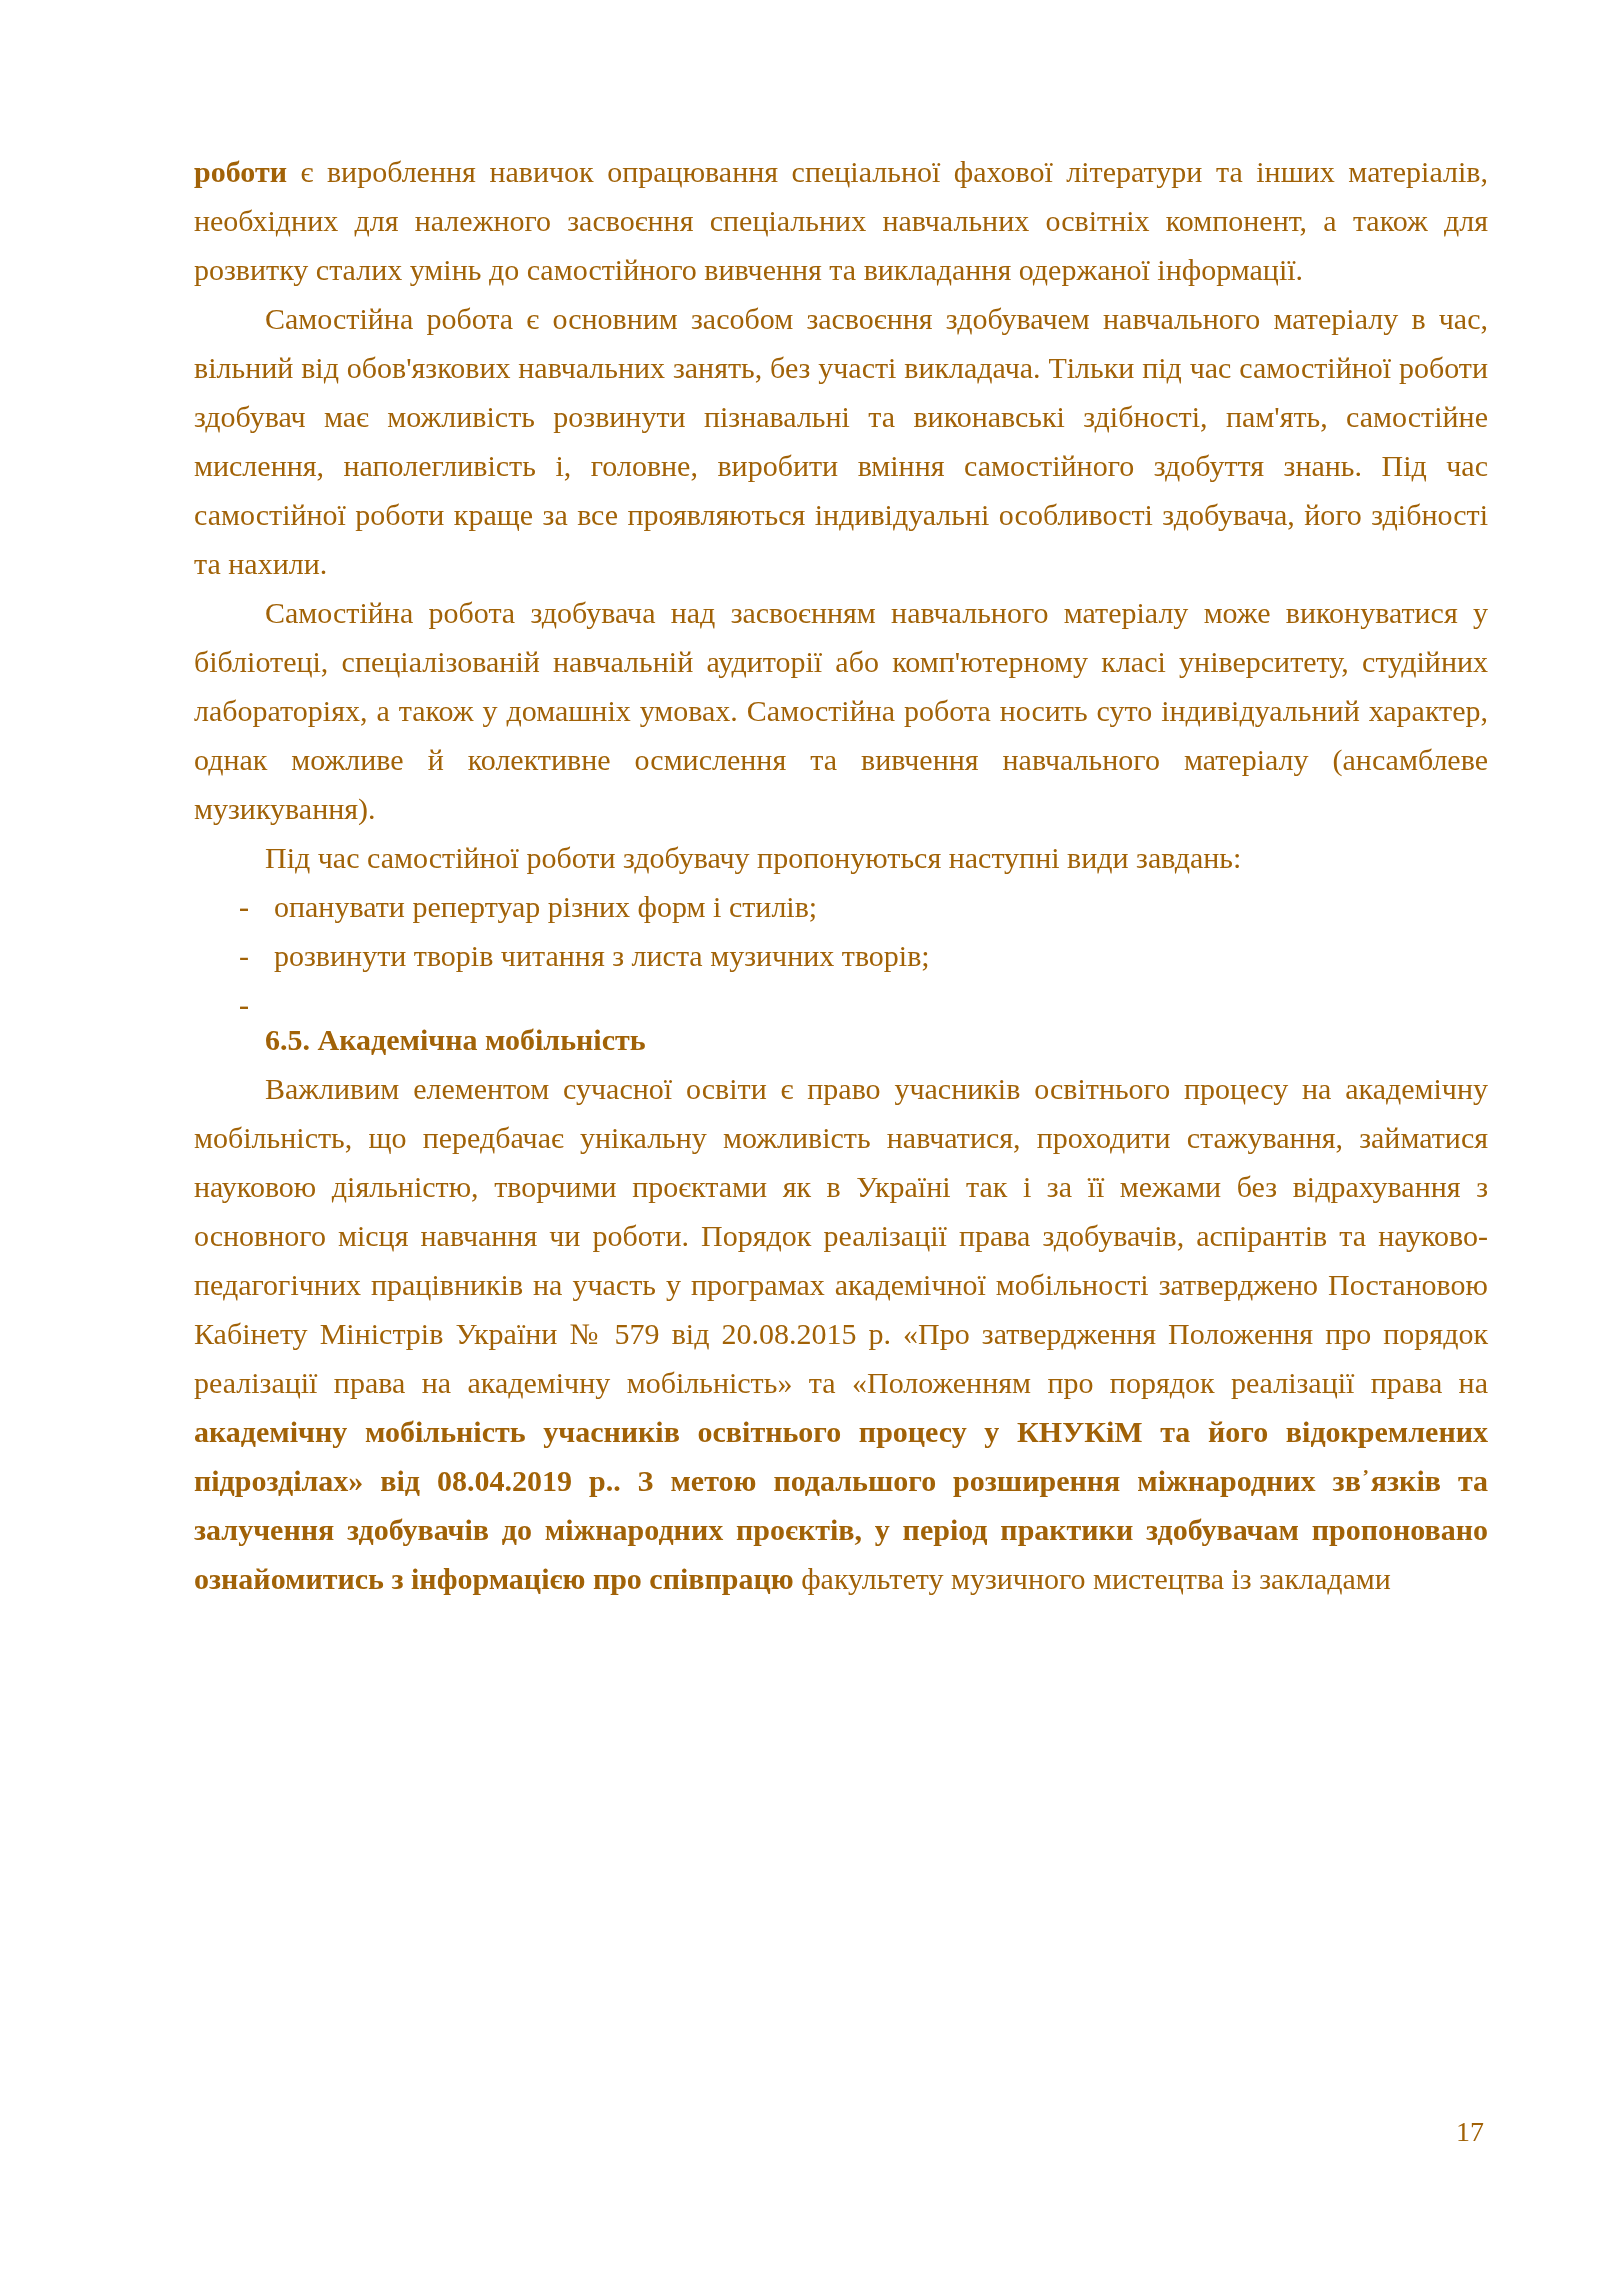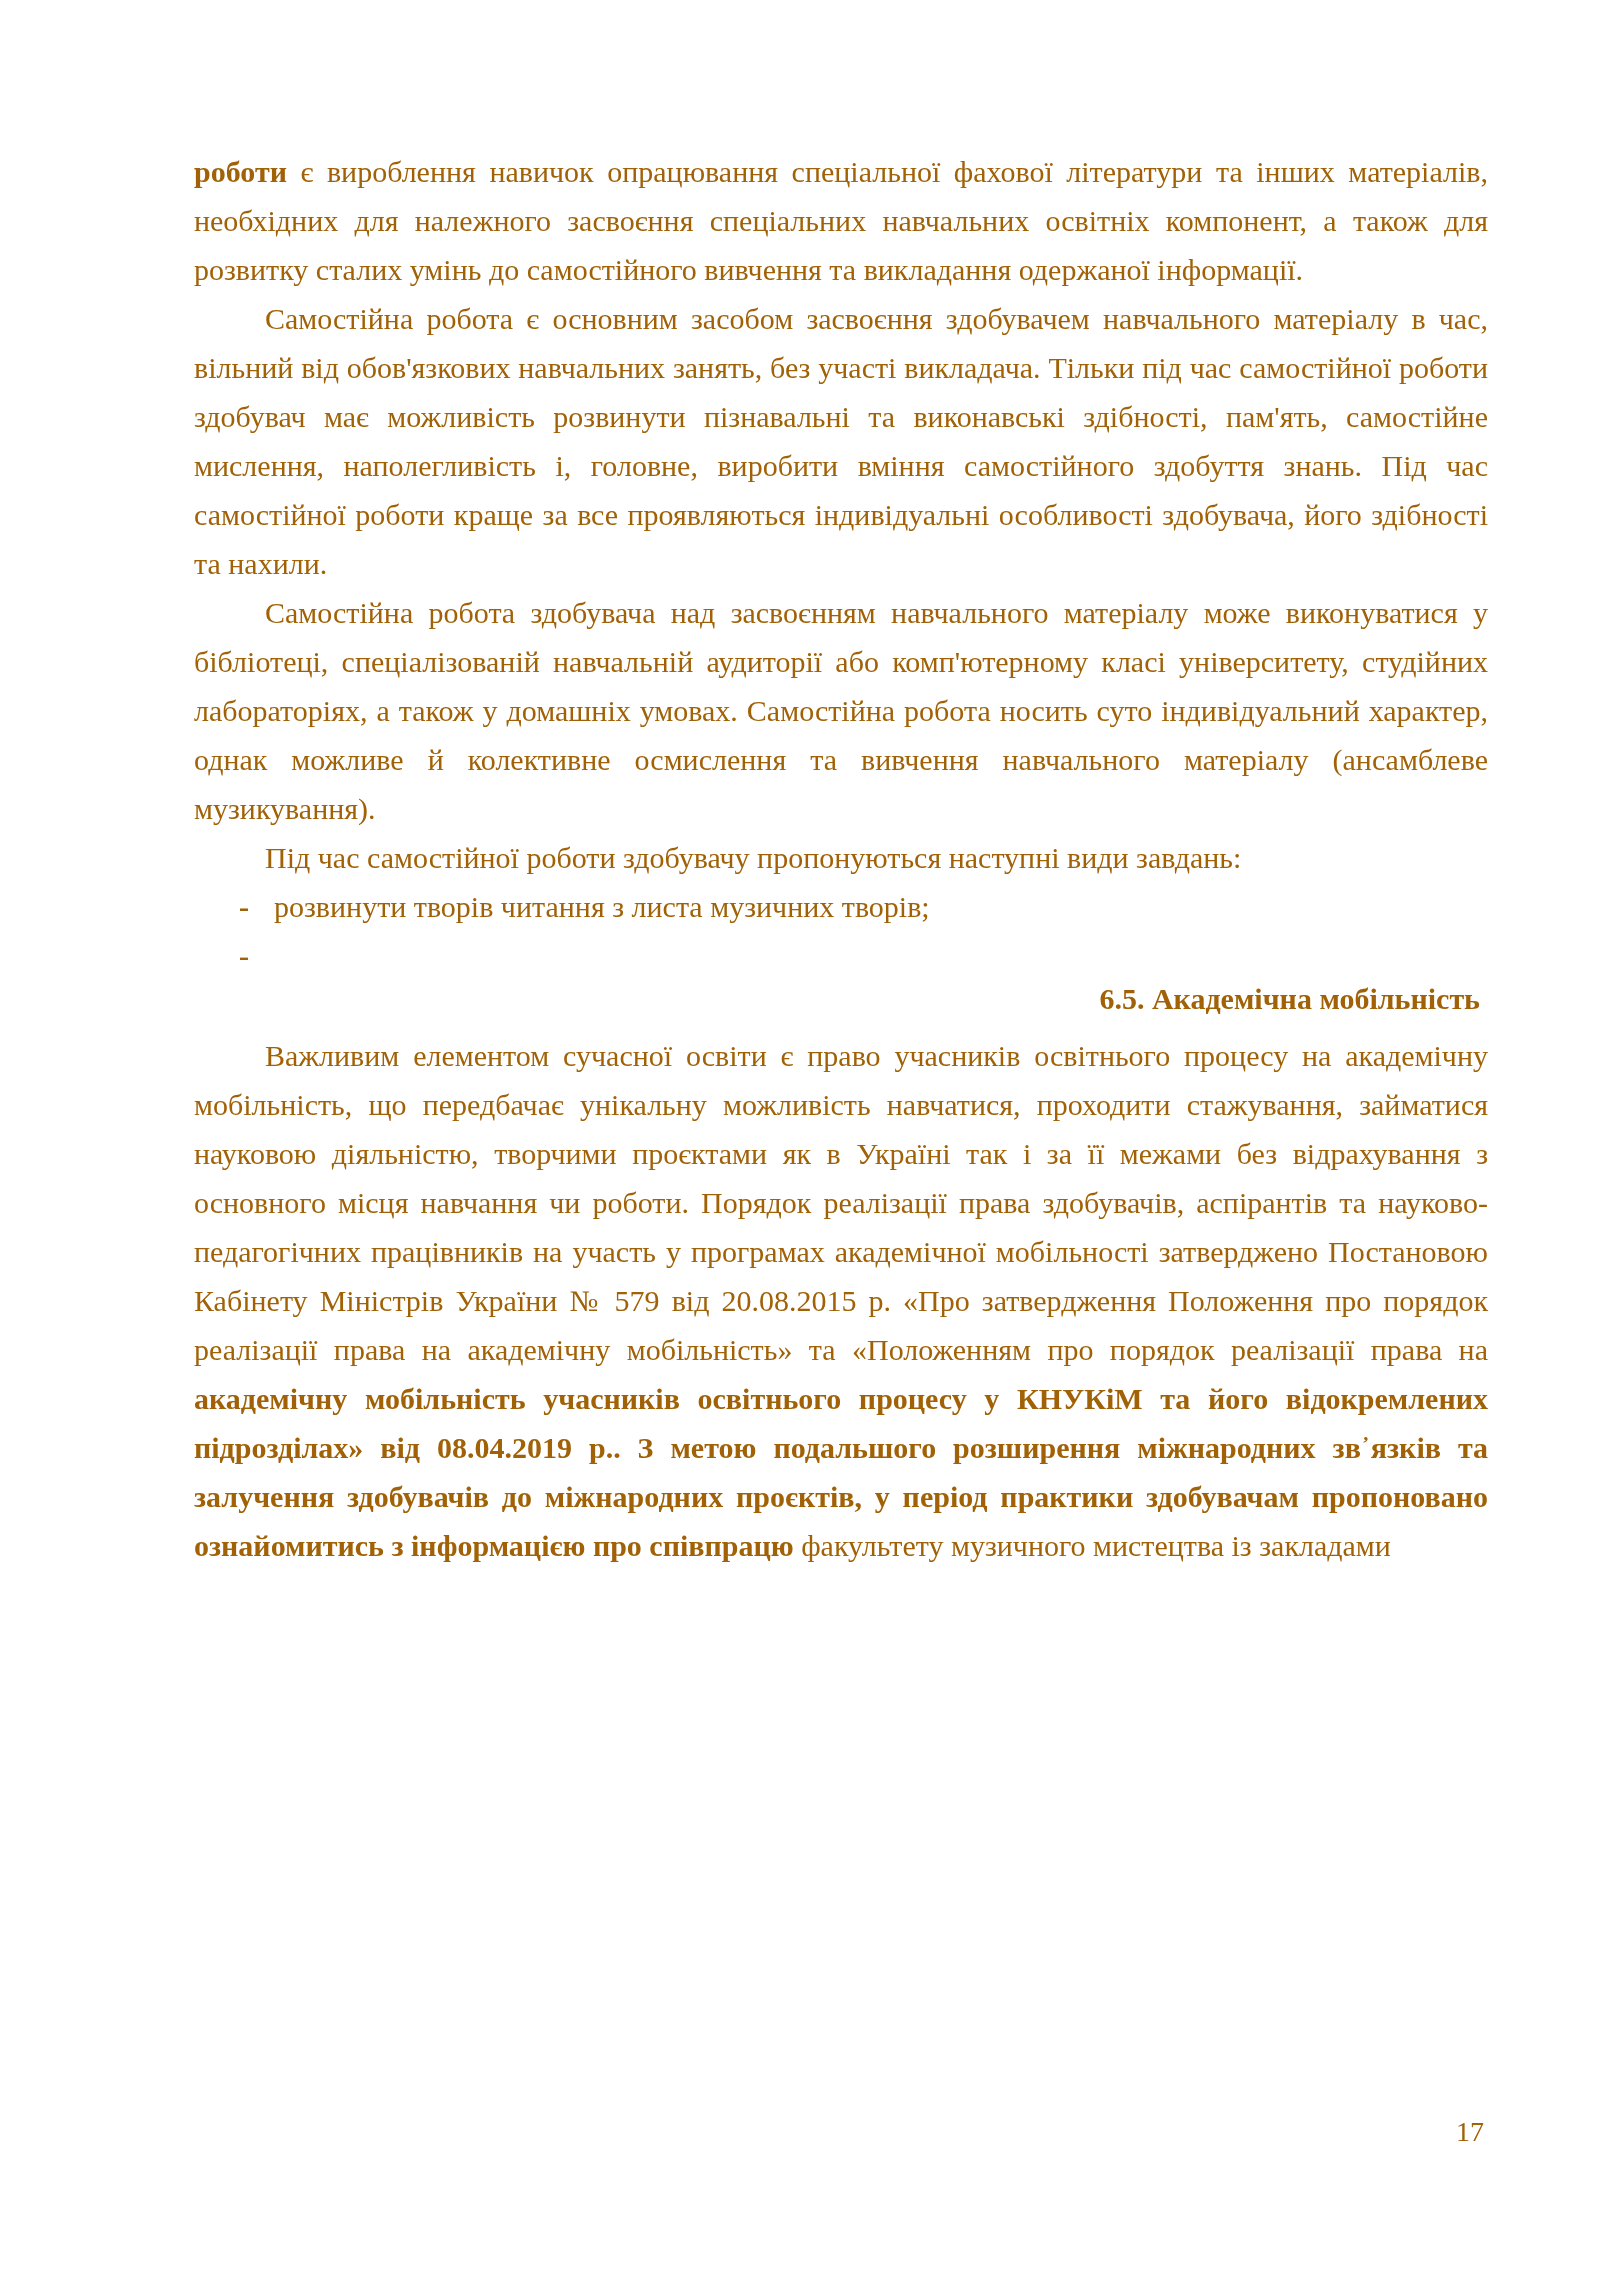--- a/index.html
+++ b/index.html
@@ -32,27 +32,27 @@
     -webkit-hyphens: none;
     hyphens: none;
   }
   p.body.indent {
     text-indent: 71px;
   }
   .bold {
     font-weight: bold;
   }
   h3.section-heading {
-    margin: 8px;
+    margin: 0;
     padding: 0;
     font-size: 30px;
     line-height: 49px;
     font-weight: bold;
     text-indent: 71px;
-    text-align: right;
+    text-align: left;
   }
   .spacer-md { height: 35px; }
   ul.task-list {
     list-style: none;
     margin: 0;
     padding: 0;
   }
   ul.task-list li {
     position: relative;
     margin: 0;
@@ -85,21 +85,21 @@
     <p class="body"><span class="bold">роботи</span><span> є вироблення навичок опрацювання спеціальної фахової літератури та інших матеріалів, необхідних для належного засвоєння спеціальних навчальних освітніх компонент, а також для розвитку сталих умінь до самостійного вивчення та викладання одержаної інформації.</span></p>
 
     <p class="body indent">Самостійна робота є основним засобом засвоєння здобувачем навчального матеріалу в час, вільний від обов'язкових навчальних занять, без участі викладача. Тільки під час самостійної роботи здобувач має можливість розвинути пізнавальні та виконавські здібності, пам'ять, самостійне мислення, наполегливість і, головне, виробити вміння самостійного здобуття знань. Під час самостійної роботи краще за все проявляються індивідуальні особливості здобувача, його здібності та нахили.</p>
 
     <p class="body indent">Самостійна робота здобувача над засвоєнням навчального матеріалу може виконуватися у бібліотеці, спеціалізованій навчальній аудиторії або комп'ютерному класі університету, студійних лабораторіях, а також у домашніх умовах. Самостійна робота носить суто індивідуальний характер, однак можливе й колективне осмислення та вивчення навчального матеріалу (ансамблеве музикування).</p>
 
     <p class="body indent">Під час самостійної роботи здобувачу пропонуються наступні види завдань:</p>
 
     <ul class="task-list">
       <li><span class="dash">-</span></li>
-      <li><span class="dash">-</span></li>
+      <li><span class="dash">-</span><span>опанувати репертуар різних форм і стилів;</span></li>
       <li><span class="dash">-</span><span>розвинути творів читання з листа музичних творів;</span></li>
       <li><span class="dash">-</span></li>
       <li><span class="dash">-</span></li>
     </ul>
 
     <div class="spacer-md"></div>
 
     <h3 class="section-heading">6.5. Академічна мобільність</h3>
 
     <p class="body indent"><span>Важливим елементом   сучасної освіти є право учасників освітнього процесу на академічну мобільність, що передбачає унікальну можливість навчатися, проходити стажування, займатися науковою діяльністю, творчими проєктами як в Україні так і за її межами без відрахування з основного місця навчання чи роботи. Порядок реалізації права здобувачів, аспірантів та науково-педагогічних працівників на участь у програмах академічної мобільності затверджено Постановою Кабінету Міністрів України № 579 від 20.08.2015 р. «Про затвердження Положення про порядок реалізації права на академічну мобільність» та «Положенням про порядок реалізації права на </span><span class="bold">академічну мобільність учасників освітнього процесу у КНУКіМ та його відокремлених підрозділах» від 08.04.2019 р.. З метою подальшого розширення міжнародних зв᾽язків та залучення здобувачів до міжнародних проєктів, у період практики здобувачам пропоновано ознайомитись з інформацією про співпрацю </span><span>факультету музичного мистецтва із закладами</span></p>

